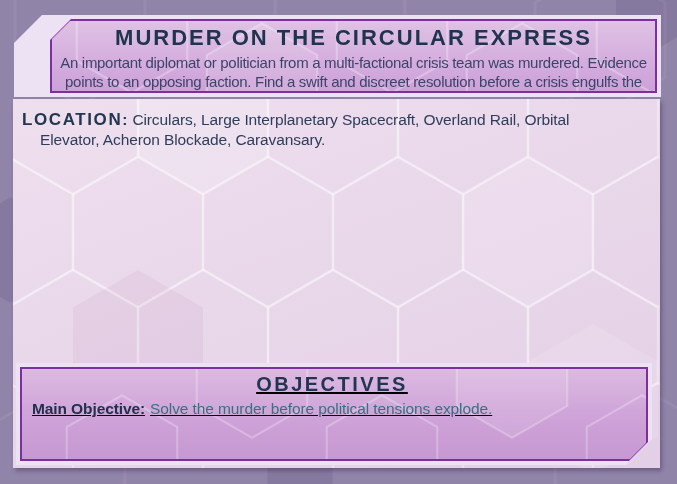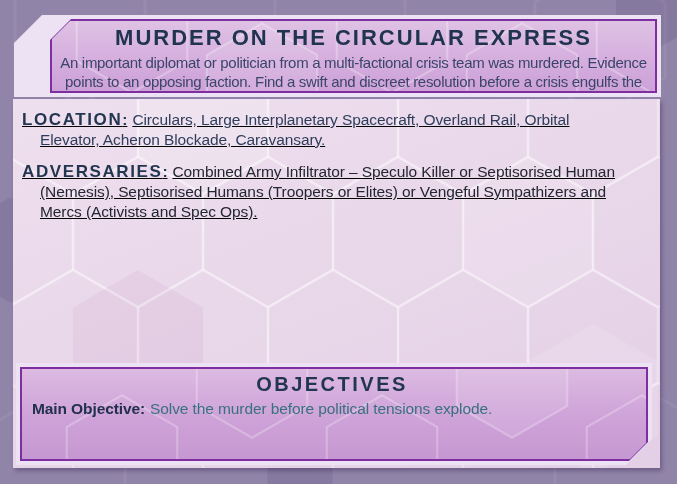--- a/index.html
+++ b/index.html
@@ -10,21 +10,21 @@
   }
   svg.pattern{position:absolute;left:0;top:0;pointer-events:none;}
 
   
   .panel{
     position:absolute;left:13px;top:99px;width:647px;height:369px;
     background:linear-gradient(160deg,#eedfee 0%,#e8d6e9 55%,#e3cfe6 100%);
     box-shadow:2px 3px 4px rgba(45,25,70,.35);
     overflow:hidden;
   }
-  .sections{position:absolute;left:9px;right:40px;top:11px;text-decoration:underline;}
+  .sections{position:absolute;left:9px;right:40px;top:11px;}
   .section{margin:0 0 12px;padding-left:18px;text-indent:-18px;
     font-size:15.5px;line-height:20px;color:#2e3d5a;letter-spacing:-.1px;}
   .sec-label{font-size:17px;font-weight:bold;color:#223650;letter-spacing:1.6px;}
   .sec-colon{font-weight:bold;color:#223650;margin-right:5px;}
   .section.adversaries .sec-text{color:#232731;}
 
   
   .band{box-sizing:border-box;background:#ece2f3;padding:4px;
     filter:drop-shadow(2px 3px 3px rgba(45,25,70,.45));}
   .bord{box-sizing:border-box;background:#7d2fa2;padding:2px;height:100%;}
@@ -38,21 +38,21 @@
   .card-title{position:relative;text-align:center;font-size:22px;font-weight:bold;
     letter-spacing:2px;color:#203450;margin-top:4px;}
   .card-sub{position:relative;text-align:center;font-size:15px;line-height:19px;
     color:#3b4569;letter-spacing:-.3px;margin-top:2px;padding:0 6px;}
 
   .obj-box{position:absolute;left:16px;top:363px;width:636px;height:102px;}
   .obj-box .band{height:100%;clip-path:polygon(0 0,100% 0,100% calc(100% - 26px),calc(100% - 26px) 100%,0 100%);}
   .obj-box .bord{clip-path:polygon(0 0,100% 0,100% calc(100% - 19px),calc(100% - 19px) 100%,0 100%);}
   .obj-box .fill{clip-path:polygon(0 0,100% 0,100% calc(100% - 16px),calc(100% - 16px) 100%,0 100%);
     background:linear-gradient(180deg,#dcbae1 0%,#cfa4d9 50%,#c698d2 100%);
-    padding:3px 14px 0 10px;}
+    padding:3px 14px 0 10px;text-decoration:underline;}
   .obj-title{position:relative;text-align:center;font-size:20px;font-weight:bold;
     letter-spacing:2.5px;color:#223551;margin:1px 0 3px;}
   .obj-item{position:relative;font-size:15.5px;line-height:19.5px;color:#38707f;letter-spacing:-.1px;}
   .obj-label{font-weight:bold;color:#22304e;margin-right:5px;text-align:center;}
 </style>
 </head>
 <body>
 
 <div class="screen">
 
@@ -105,23 +105,20 @@
         <use href="#hexcell" transform="translate(515,133)" fill="rgba(255,255,255,0.14)"></use>
         <use href="#hexcell" transform="translate(125,246)" fill="rgba(150,90,160,0.07)"></use>
         <use href="#hexcell" transform="translate(580,300)" fill="rgba(255,255,255,0.12)"></use>
       </g>
     </svg>
 
     <div class="sections">
       <p class="section">
         <span class="sec-label">LOCATION</span><span class="sec-colon">:</span><span class="sec-text">Circulars, Large Interplanetary Spacecraft, Overland Rail, Orbital Elevator, Acheron Blockade, Caravansary.</span>
       </p>
-      <p class="section adversaries">
-        <span class="sec-label">ADVERSARIES</span><span class="sec-colon">:</span><span class="sec-text">Combined Army Infiltrator – Speculo Killer or Septisorised Human (Nemesis), Septisorised Humans (Troopers or Elites) or Vengeful Sympathizers and Mercs (Activists and Spec Ops).</span>
-      </p>
     </div>
   </div>
 
   <div class="top-box">
     <div class="band">
       <div class="bord">
         <div class="fill">
           <svg class="pattern" width="639" height="74">
             <g fill="none" stroke="rgba(255,255,255,0.28)" stroke-width="2.5">
               <use href="#hexcell" transform="translate(80,8) scale(0.85)"></use>

